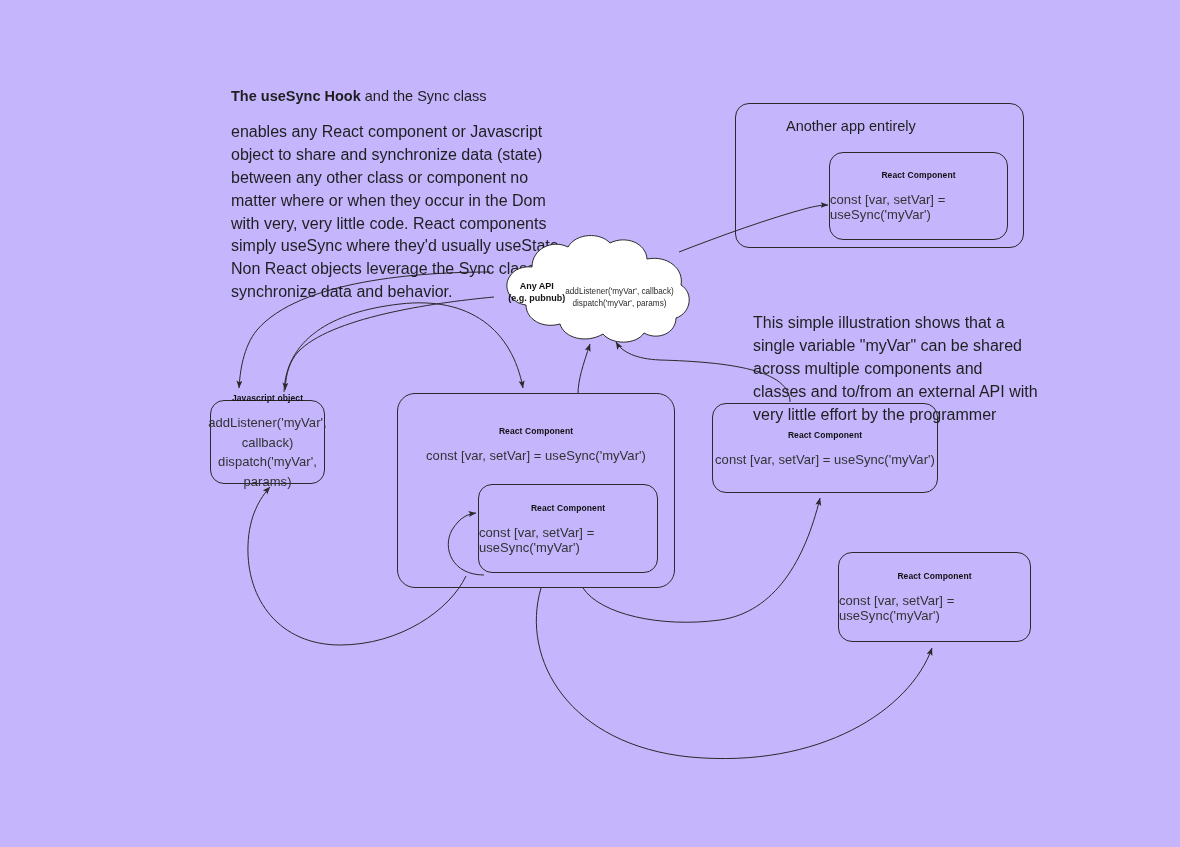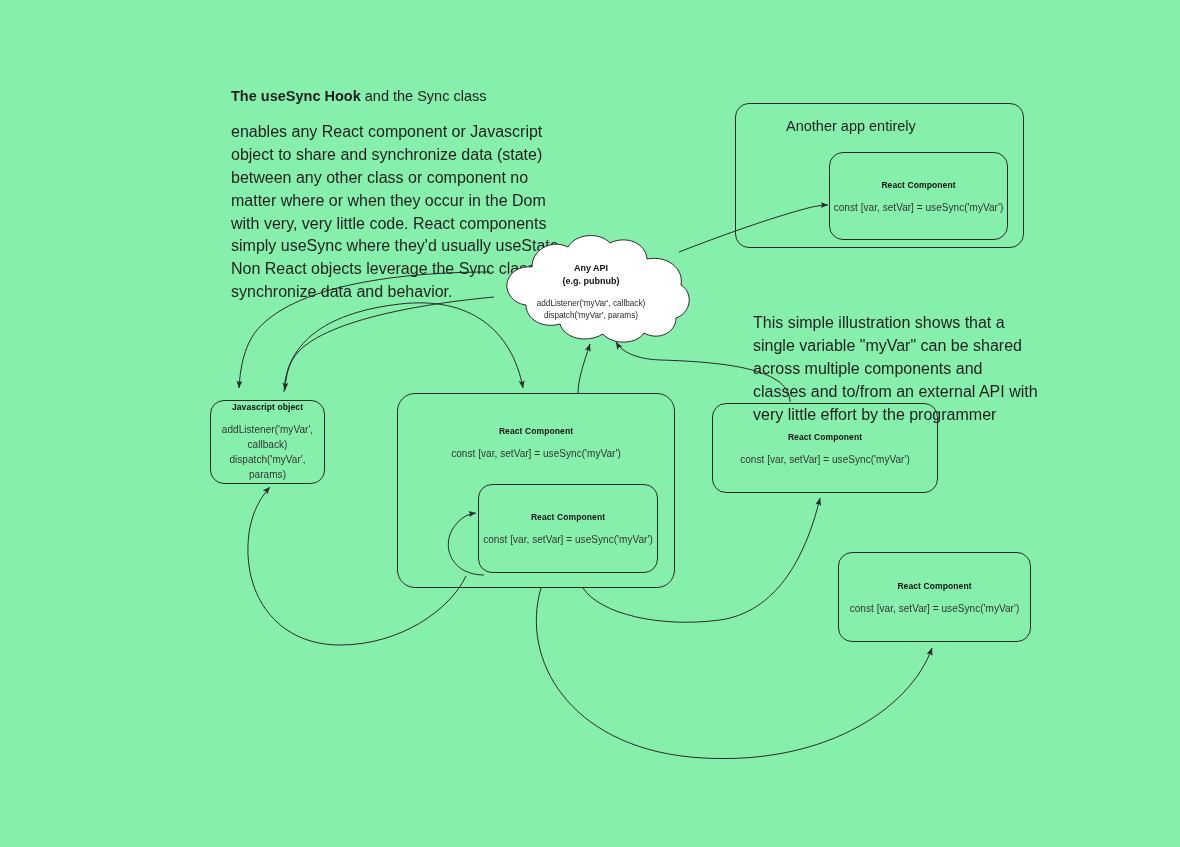--- a/index.html
+++ b/index.html
@@ -8,21 +8,21 @@
     background: #ffffff;
   }
   body {
     font-family: "Liberation Sans", sans-serif;
     color: #1a1a1a;
   }
   #canvas {
     position: relative;
     width: 1180px;
     height: 847px;
-    background: #86efac;
+    background: #c4b5fd;
     overflow: hidden;
   }
   #wires {
     position: absolute;
     left: 0;
     top: 0;
     width: 1180px;
     height: 847px;
     pointer-events: none;
   }
@@ -79,21 +79,21 @@
     align-items: center;
     justify-content: center;
   }
   .node-title {
     font-size: 8.5px;
     font-weight: bold;
     color: #111;
     letter-spacing: 0.1px;
   }
   .node-code {
-    font-size: 10px;
+    font-size: 13px;
     color: #333;
     margin-top: 12px;
     letter-spacing: 0.05px;
   }
   .node-code.tight { margin-top: 10px; line-height: 1.5; }
   
   #cloud-wrap {
     position: absolute;
     left: 486px;
     top: 233px;
@@ -101,21 +101,21 @@
     height: 112px;
   }
   #cloud-wrap svg { display: block; }
   #cloud-text {
     position: absolute;
     left: 0;
     top: 0;
     width: 210px;
     height: 112px;
     display: flex;
-    flex-direction: column;
+    flex-direction: row;
     align-items: center;
     justify-content: center;
     padding-top: 6px;
     box-sizing: border-box;
   }
   #cloud-title {
     font-size: 9px;
     font-weight: bold;
     text-align: center;
     line-height: 1.35;

